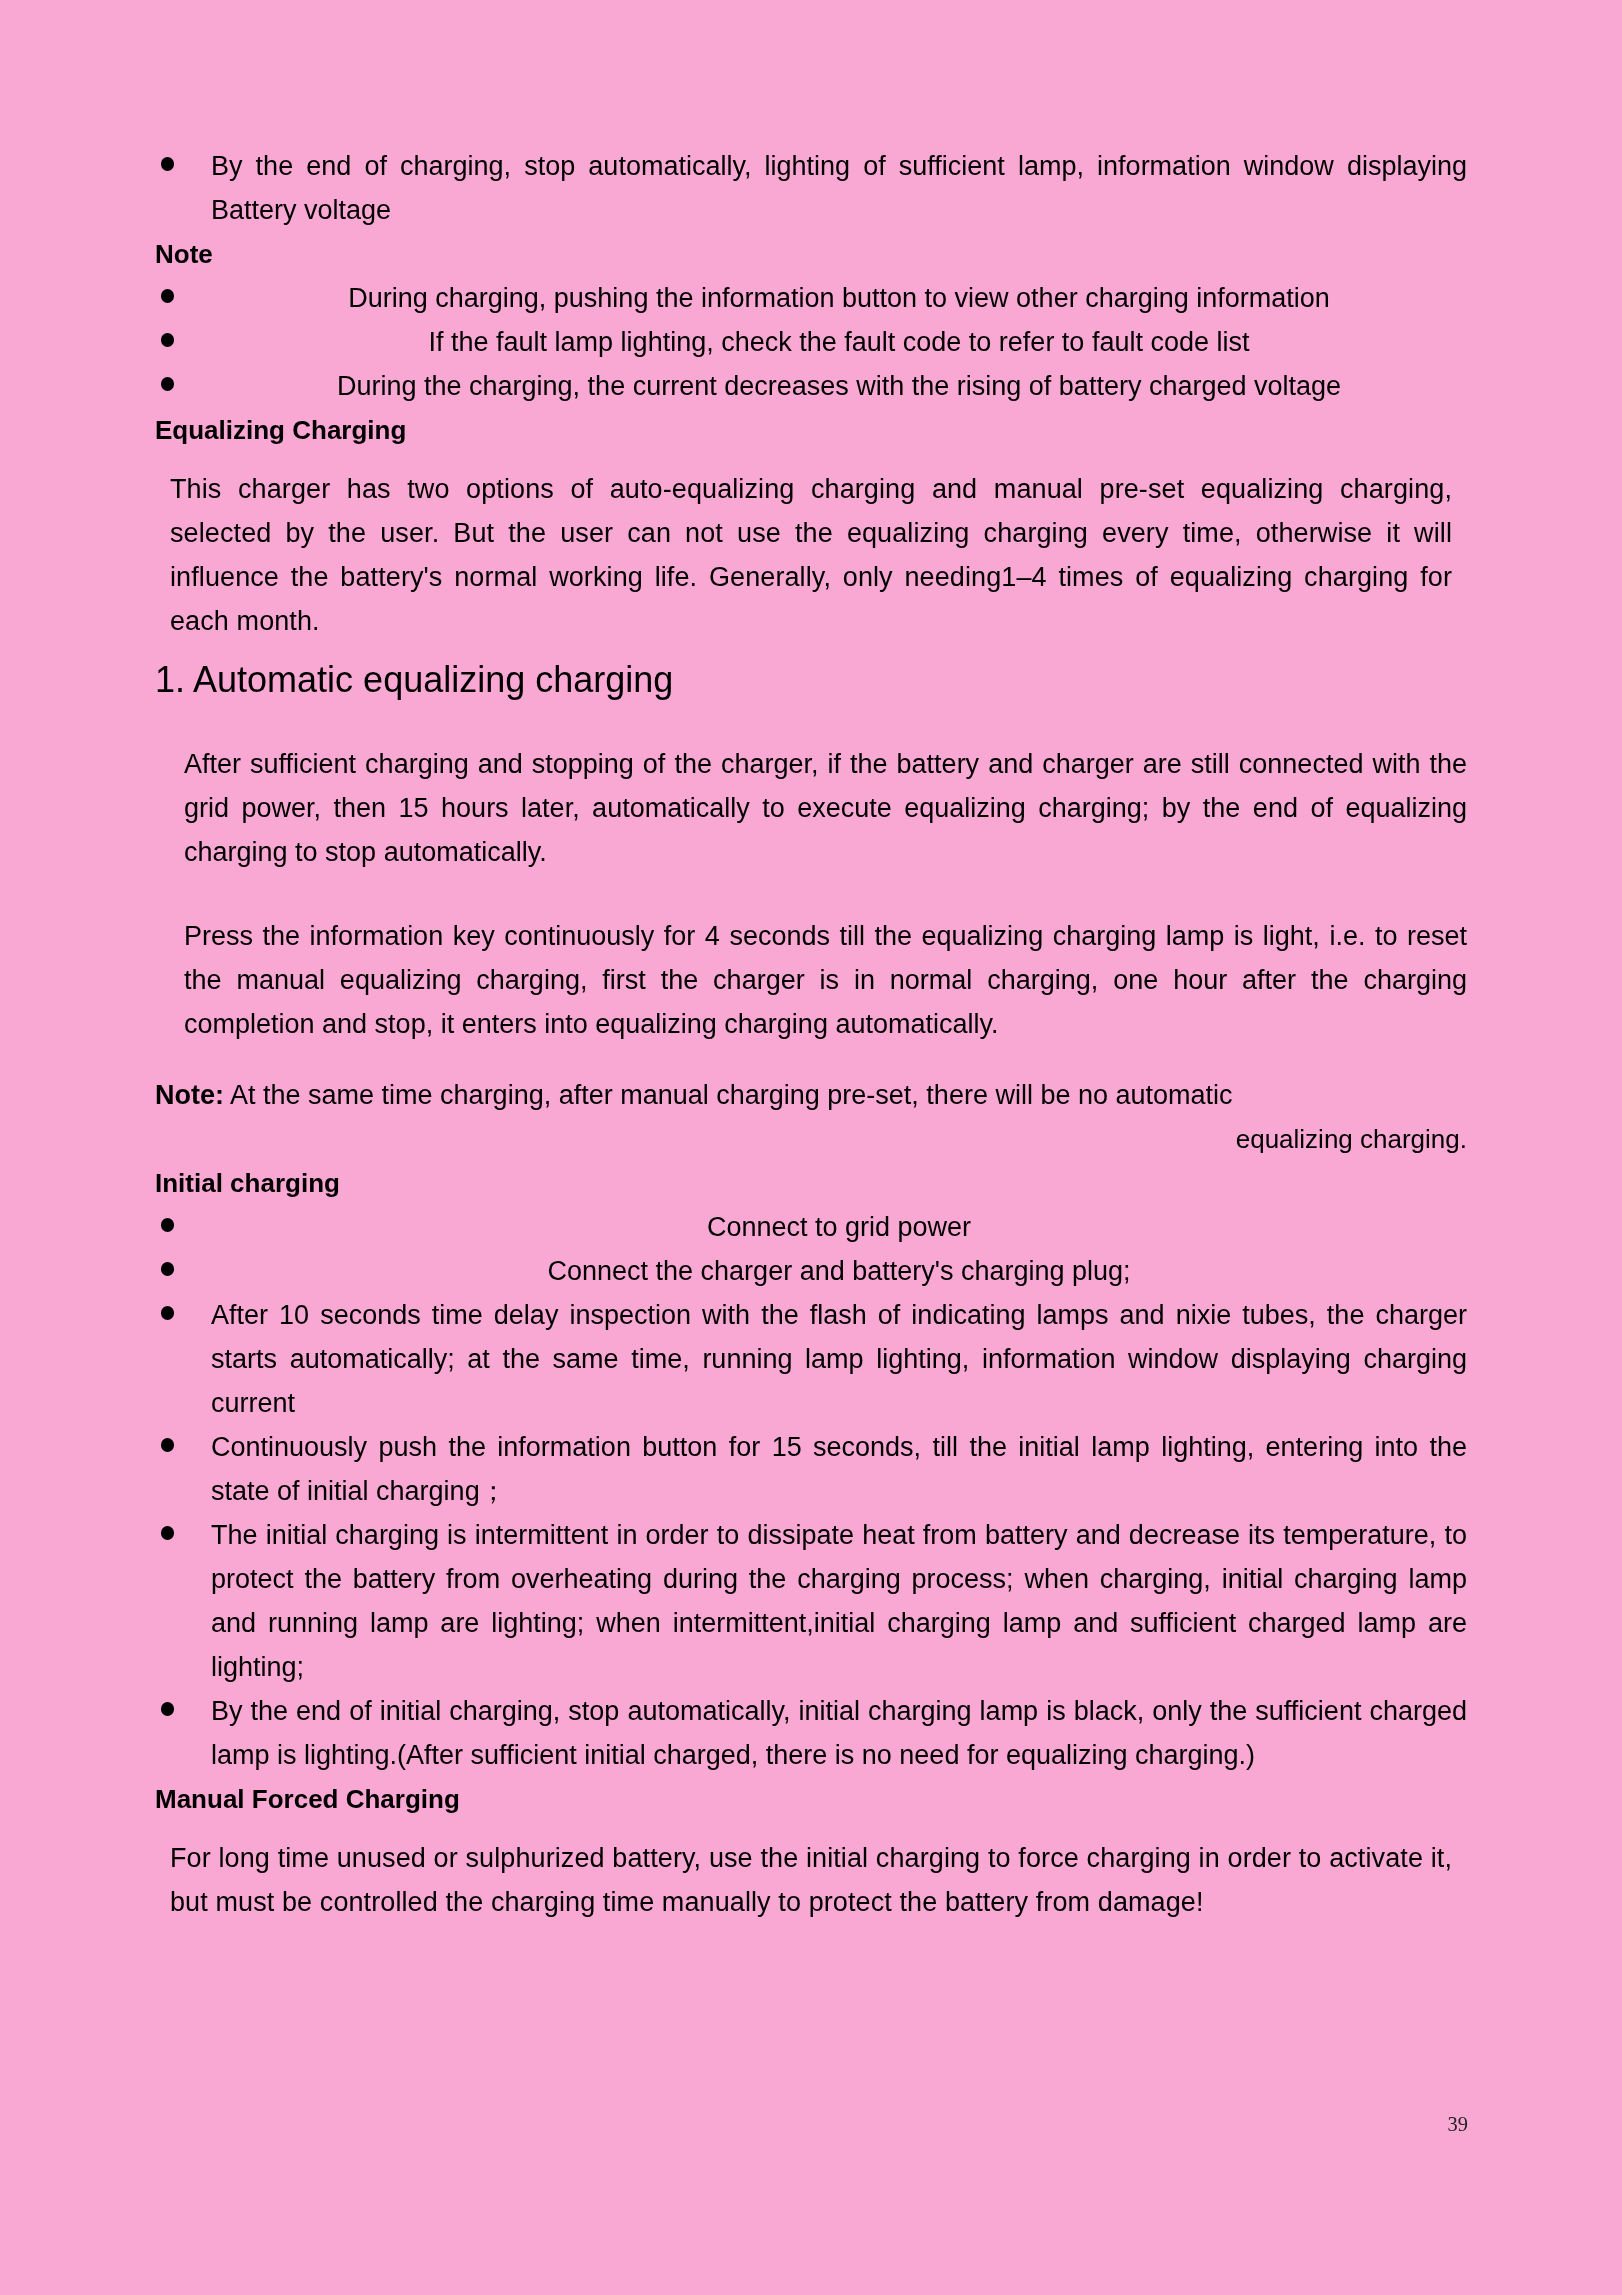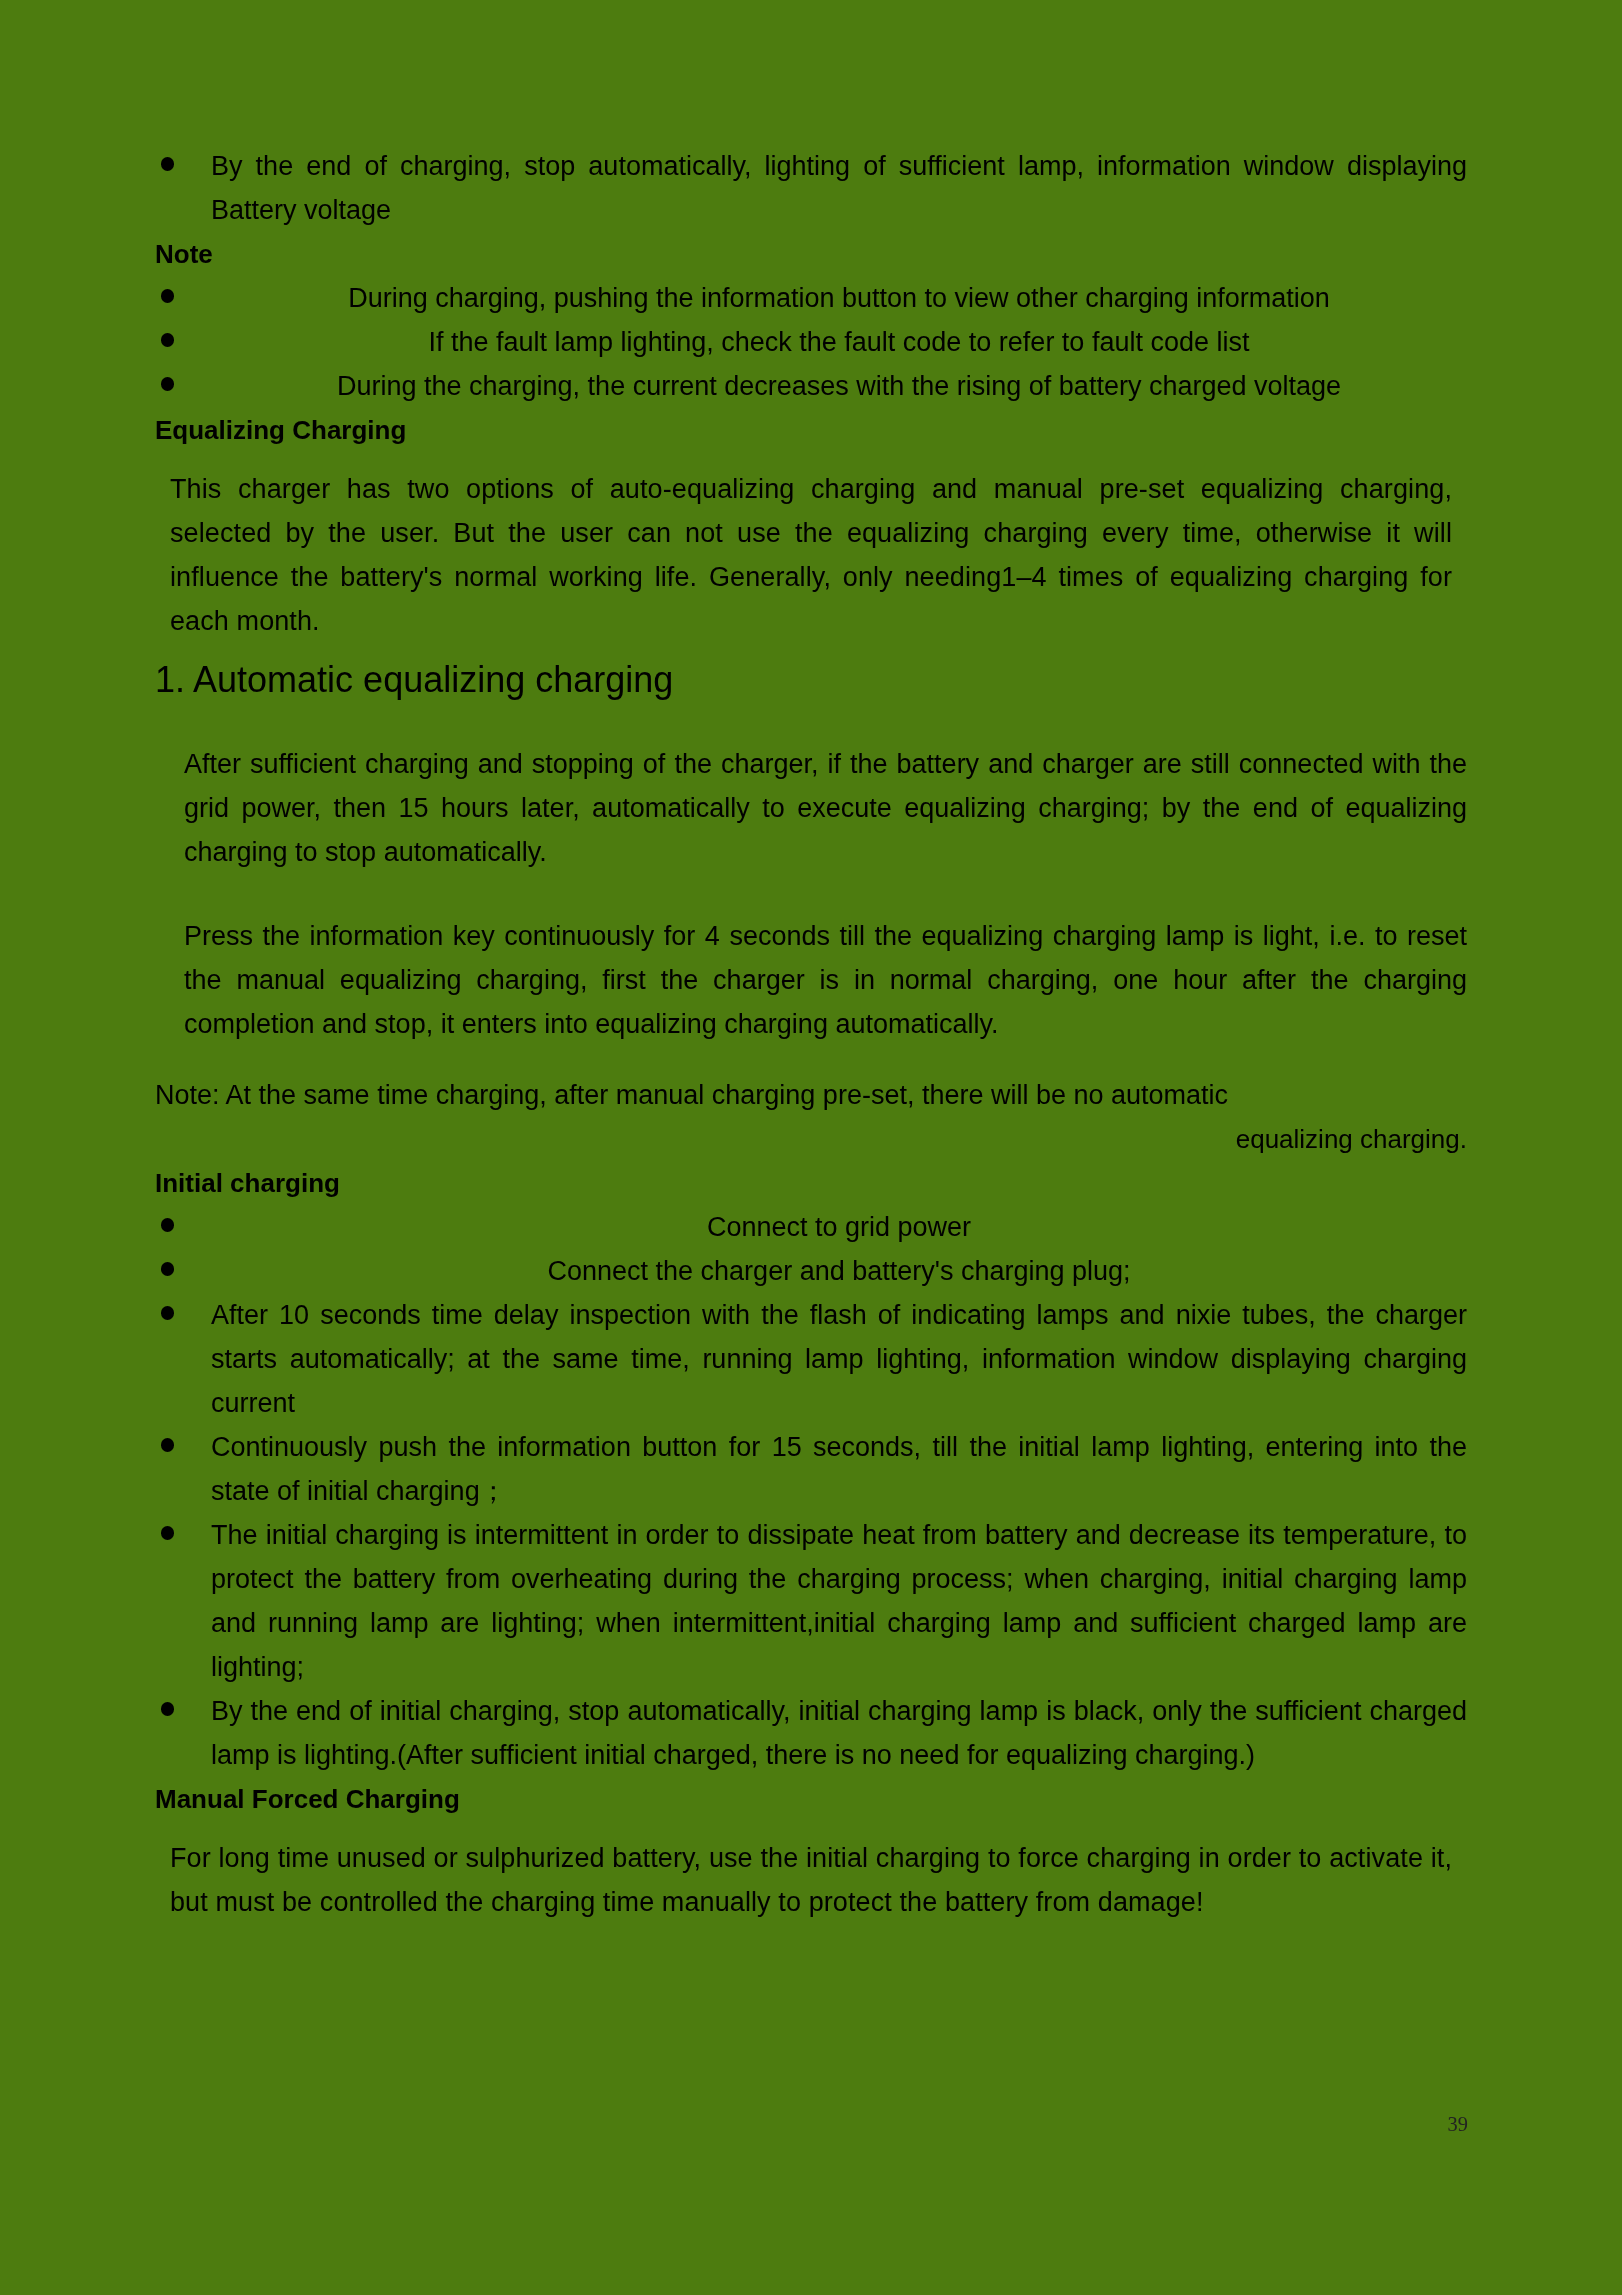--- a/index.html
+++ b/index.html
@@ -9,21 +9,21 @@
     background: #ffffff;
   }
   body {
     font-family: "Liberation Sans", sans-serif;
     color: #000000;
   }
   .page {
     position: relative;
     width: 1623px;
     height: 2295px;
-    background: #4d7c0f;
+    background: #f9a8d4;
     box-sizing: border-box;
     overflow: hidden;
   }
   .content {
     position: absolute;
     left: 155px;
     top: 144px;
     width: 1312px;
   }
 
@@ -96,21 +96,21 @@
   }
 
   
   .note-block {
     font-size: 27px;
     line-height: 44px;
     text-align: justify;
     text-justify: inter-word;
   }
   .note-block .note-label {
-    font-weight: normal;
+    font-weight: bold;
   }
   .note-cont {
     font-size: 26px;
     line-height: 44px;
     text-align: right;
     padding-left: 82px;
   }
 
   
   .page-number {

